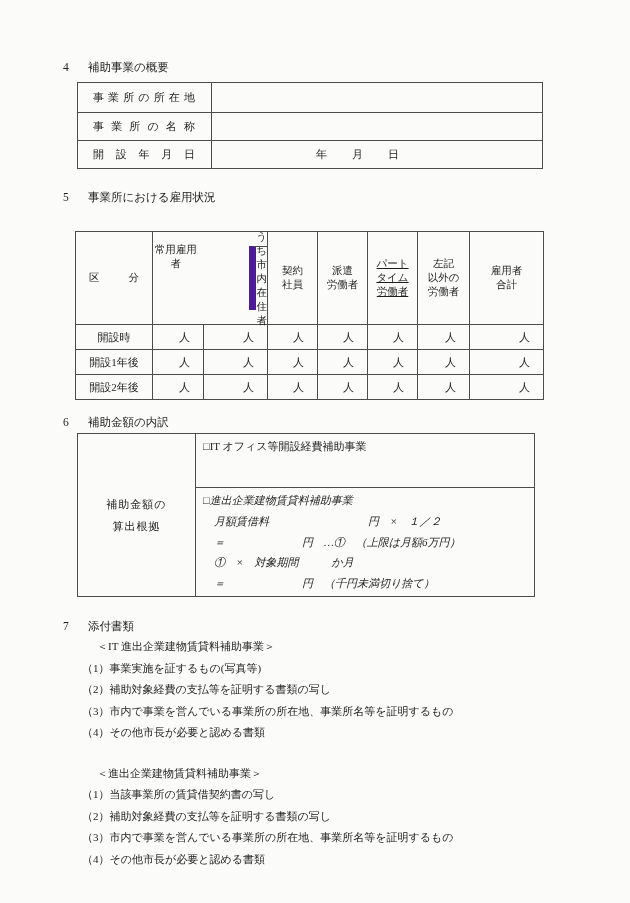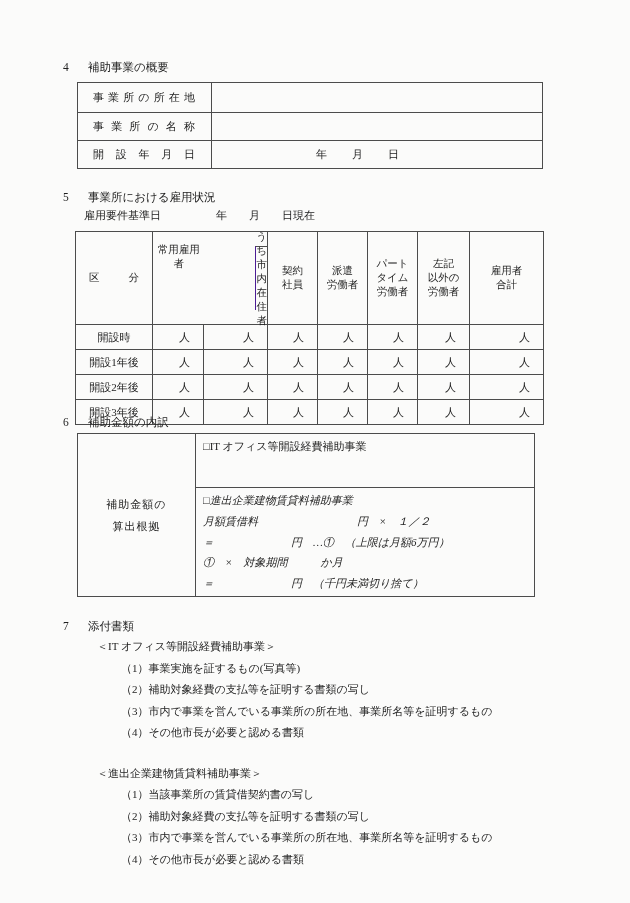--- a/index.html
+++ b/index.html
@@ -35,46 +35,46 @@
   .t2 { position:absolute; left:75px; top:231px; width:468px; font-size:10.5px; }
   .t2 th { font-size:10.5px; line-height:14px; white-space:pre-line; text-align:center; vertical-align:middle; }
   .t2 .h-row { height:64px; }
   .t2 .h-cat { padding:0 13px; text-align:justify; text-align-last:justify; }
   .t2 .h-group { padding:0; vertical-align:top; }
   .joyo-wrap { display:flex; height:64px; width:100%; }
   .joyo-top { height:21px; display:flex; align-items:center; justify-content:center; }
   .joyo-bottom { flex:1; display:flex; }
   .joyo-spacer { width:51px; }
   .joyo-uchi {
-    flex:1; border-left:1px solid #4c1d95; border-top:1px solid #4c4c4c;
+    flex:1; border-left:7px solid #4c1d95; border-top:1px solid #4c4c4c;
     display:flex; align-items:center; justify-content:center;
     white-space:pre-line; line-height:14px; text-align:center;
   }
   .t2 .d-row { height:25px; }
   .t2 .d-label { text-align:center; }
   .t2 .d-cell { text-align:right; padding-right:13px; }
 
   
   .t3 { position:absolute; left:77px; top:433px; width:458px; }
   .t3 .t3-label {
     width:118px; text-align:center; vertical-align:middle;
     white-space:pre-line; line-height:22px; letter-spacing:1px;
   }
   .t3 .t3-top { height:54px; vertical-align:top; padding:3px 7px; }
   .t3 .t3-bottom { height:104px; vertical-align:top; padding:2px 7px;font-style:italic; }
-  .t3 .calc-line { white-space:pre; }
+  .t3 .calc-line { margin-left:11px; white-space:pre; }
   .t3 .prog-line { white-space:pre; }
   .t3 .t3-bottom div { line-height:20.8px; }
   .t3 .t3-top div { line-height:18px; }
 
   
   .sec7-body { position:absolute; left:63px; top:636px; font-size:11px; }
   .s7-group { margin:0; }
   .s7-heading { margin-left:34px; line-height:21.5px; white-space:pre; }
-  .s7-item { margin-left:58px; line-height:21.5px; white-space:pre; }
+  .s7-item { margin-left:19px; line-height:21.5px; white-space:pre; }
   .s7-gap { height:19px; }
 </style>
 </head>
 <body>
 
 <div class="page">
 
   <div class="sec-title" style="top:60px;">
     <span class="sec-num">4</span><span>補助事業の概要</span>
   </div>
@@ -97,21 +97,20 @@
         <td class="t1-label">開設年月日</td>
         <td class="t1-value">年　　月　　日</td>
       </tr>
     </tbody>
   </table>
 
   <div class="sec-title" style="top:190px;">
     <span class="sec-num">5</span><span>事業所における雇用状況</span>
   </div>
 
-  <div class="base-date">雇用要件基準日　　　　　年　　月　　日現在</div>
 
   <table class="t2">
     <colgroup>
       <col style="width:77px">
         <col style="width:51px">
         <col style="width:64px">
       <col style="width:50px">
         <col style="width:50px">
         <col style="width:50px">
       <col style="width:52px">
@@ -127,21 +126,21 @@
               <div class="joyo-spacer"></div>
               <div class="joyo-uchi" style="white-space: pre-line;">うち市内
 在住者</div>
             </div>
           </div>
         </th>
         <th style="white-space: pre-line;">契約
 社員</th>
         <th style="white-space: pre-line;">派遣
 労働者</th>
-        <th style="white-space: pre-line;">パート
+        <th style="white-space: pre-line; text-decoration: underline;">パート
 タイム
 労働者</th>
         <th style="white-space: pre-line;">左記
 以外の
 労働者</th>
         <th style="white-space: pre-line;">雇用者
 合計</th>
       </tr>
 
       <tr class="d-row">
@@ -167,30 +166,20 @@
       <tr class="d-row">
         <td class="d-label">開設2年後</td>
         <td class="d-cell">人</td>
         <td class="d-cell">人</td>
         <td class="d-cell">人</td>
         <td class="d-cell">人</td>
         <td class="d-cell">人</td>
         <td class="d-cell">人</td>
         <td class="d-cell">人</td>
       </tr>
-      <tr class="d-row">
-        <td class="d-label">開設3年後</td>
-        <td class="d-cell">人</td>
-        <td class="d-cell">人</td>
-        <td class="d-cell">人</td>
-        <td class="d-cell">人</td>
-        <td class="d-cell">人</td>
-        <td class="d-cell">人</td>
-        <td class="d-cell">人</td>
-      </tr>
     </tbody>
   </table>
 
   <div class="sec-title" style="top:415px;">
     <span class="sec-num">6</span><span>補助金額の内訳</span>
   </div>
 
   <table class="t3">
     <colgroup>
         <col style="width:118px">
@@ -215,21 +204,21 @@
       </tr>
     </tbody>
   </table>
 
   <div class="sec-title" style="top:619px;">
     <span class="sec-num">7</span><span>添付書類</span>
   </div>
 
   <div class="sec7-body">
     <div class="s7-group">
-      <div class="s7-heading">＜IT オフィス等開設経費補助事業＞</div>
+      <div class="s7-heading">＜IT 進出企業建物賃貸料補助事業＞</div>
       <div class="s7-item">（1）事業実施を証するもの(写真等)</div>
       <div class="s7-item">（2）補助対象経費の支払等を証明する書類の写し</div>
       <div class="s7-item">（3）市内で事業を営んでいる事業所の所在地、事業所名等を証明するもの</div>
       <div class="s7-item">（4）その他市長が必要と認める書類</div>
     </div>
     <div class="s7-gap"></div>
     <div class="s7-group">
       <div class="s7-heading">＜進出企業建物賃貸料補助事業＞</div>
       <div class="s7-item">（1）当該事業所の賃貸借契約書の写し</div>
       <div class="s7-item">（2）補助対象経費の支払等を証明する書類の写し</div>

